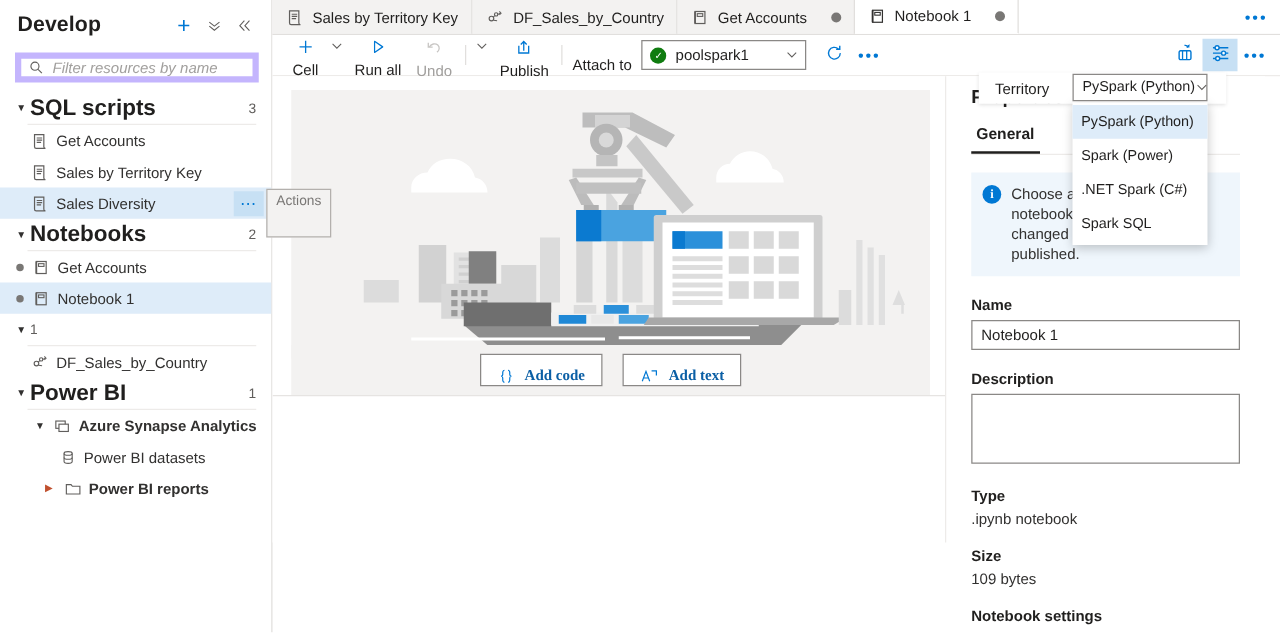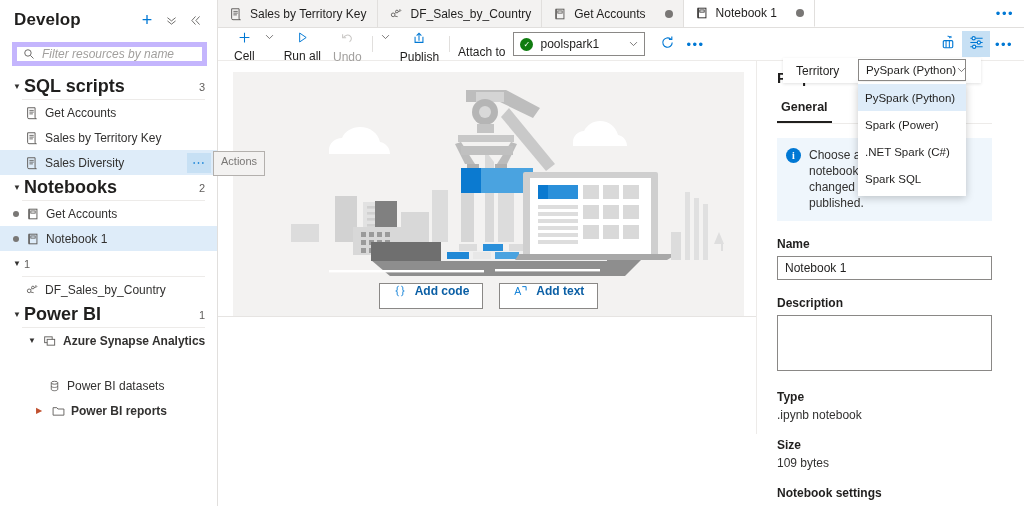--- a/index.html
+++ b/index.html
@@ -82,21 +82,21 @@
     margin-right: 3px; color: #605e5c;
   }
   .item .lbl { font-size: 12px; color: #323130; flex: 1; white-space: nowrap; }
   .item .lbl.bold { font-weight: 700; }
   .item .ell {
     width: 24px; height: 20px; display: flex; align-items: center;
     justify-content: center; color: #0078d4; background: #c7e0f4;
     letter-spacing: 1px; font-size: 13px;
   }
   .sub-ind-1 { padding-left: 28px; }
-  .sub-ind-2 { padding-left: 44px; margin-top: 20px; }
+  .sub-ind-2 { padding-left: 44px; }
   .sub-ind-3 { padding-left: 36px; }
   .mini-tri { width:12px; color:#c0502e; font-size:8px; display:flex; align-items:center; }
   .mini-tri.dk { color:#323130; }
 
   
   #tabstrip {
     position: absolute; left: 218px; top: 0; right: 0; height: 28px;
     background: #f3f2f1;
     border-bottom: 1px solid #e1dfdd;
     display: flex; align-items: stretch;
@@ -168,37 +168,37 @@
     width: 511px; height: 215px;
     background: #f3f2f1;
   }
   .illus { position: absolute; left: 0; top: 0; width: 511px; height: 215px; }
   .addbtns {
     position: absolute; left: 15px; top: 215px; width: 511px; height: 40px;
     display: flex; align-items: center; justify-content: center; gap: 16px;
     background: #f3f2f1;
   }
   .addbtn {
-    display: flex; align-items: flex-start; gap: 8px;
+    display: flex; align-items: flex-end; gap: 8px;
     height: 26px; padding: 0 13px;
     border: 1px solid #8a8886; background: #ffffff;
-    color: #0b5fa5; font-size: 12px; font-weight: 600; cursor: pointer;
+    color: #0b5fa5; font-size: 12px; font-weight: 600; cursor: pointer; font-family: Liberation Serif, serif;
   }
   .addbtn .abi { display: flex; align-items: center; color: #0078d4; }
   .hr-under {
     position: absolute; left: 0; top: 255px; width: 100%; height: 1px;
     background: #e6e4e2;
   }
 
   
   .tooltip {
     position: absolute; left: 213px; top: 151px;
     background: #f3f2f1; border: 1px solid #b3b0ad;
     color: #797775; font-size: 11px;
-    padding: 3px 7px 8px; z-index: 40;
+    padding: 3px 7px 22px; z-index: 40;
   }
 
   
   #props {
     position: absolute; right: 12px; top: 61px; width: 256px; bottom: 0;
     background: #ffffff; border-left: 1px solid #edebe9;
     padding: 0 20px;
   }
   .props-title {
     font-size: 15px; font-weight: 600; color: #201f1e;

